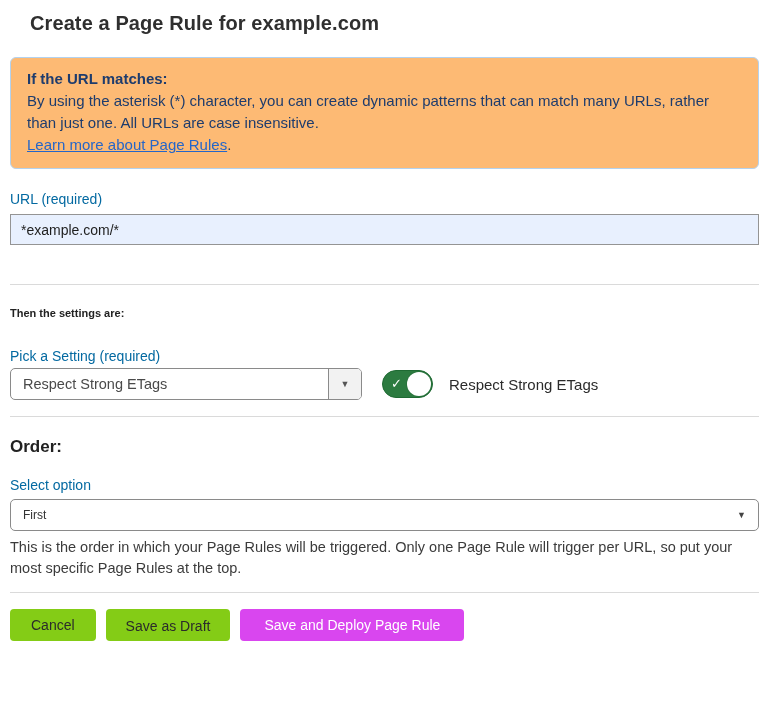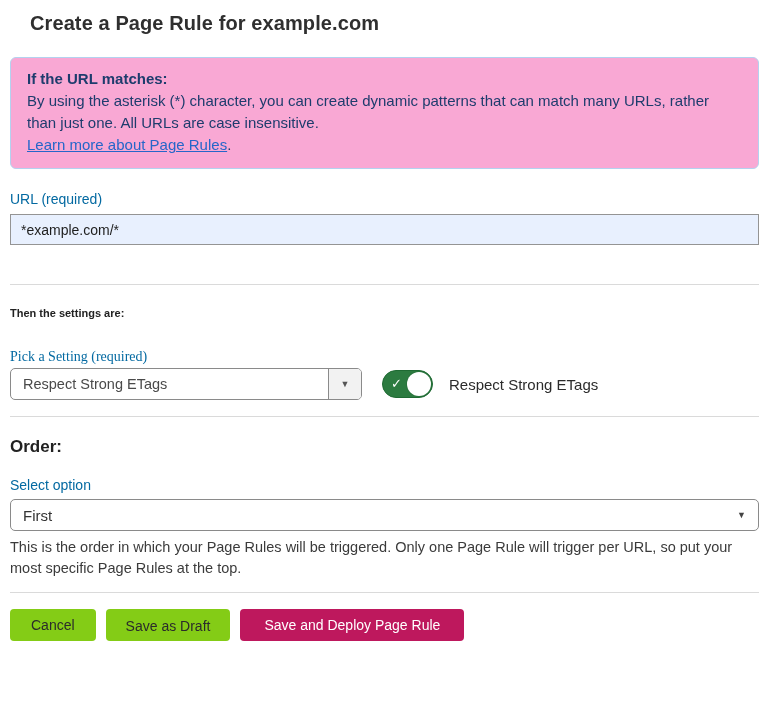--- a/index.html
+++ b/index.html
@@ -16,21 +16,21 @@
     font-size: 20px;
     font-weight: 700;
     color: #2f2f2f;
     line-height: 26px;
     letter-spacing: 0.1px;
     margin-left: 20px;
   }
 
   .info-box {
     margin-top: 21px;
-    background: #f9a8d4;
+    background: #fdba74;
     border: 1px solid #b3d2ef;
     border-radius: 6px;
     padding: 10px 16px 12px 16px;
     color: #1e3c6d;
     font-size: 15px;
     line-height: 22px;
   }
   .info-box .info-heading { font-weight: 700; }
   .info-box a.info-link {
     color: #2566c9;
@@ -71,21 +71,21 @@
 
   .section-heading {
     font-size: 11px;
     font-weight: 700;
     color: #222222;
     line-height: 19px;
   }
   .settings-heading { margin-top: 19px; }
   .order-heading { margin-top: 20px; line-height: 20px; font-size: 17px; }
 
-  .picker-label { margin-top: 25px; font-family: Liberation Serif, serif; }
+  .picker-label { margin-top: 25px; }
   .order-select-label { margin-top: 20px; line-height: 16px; }
 
   .setting-row {
     margin-top: 3px;
     display: flex;
     align-items: center;
   }
 
   .select-group {
     width: 352px;
@@ -177,21 +177,21 @@
     border: 1px solid #8a8a8a;
     border-radius: 5px;
     background: #ffffff;
     display: flex;
     align-items: center;
     justify-content: space-between;
     padding: 0 12px;
     cursor: pointer;
   }
   .order-select .order-select-value {
-    font-size: 15px;
+    font-size: 12px;
     color: #333333;
   }
   .order-select .order-select-chevron {
     font-size: 9px;
     color: #444444;
   }
 
   .help-text {
     margin-top: 6px;
     font-size: 14.5px;
@@ -213,21 +213,21 @@
     font-family: "Liberation Sans", sans-serif;
     cursor: pointer;
   }
   .btn-gray {
     background: #84cc16;
     color: #2b2b2b;
   }
   .btn-cancel { padding: 0 21px; }
   .btn-draft { padding: 9px 20px; }
   .btn-primary {
-    background: #be185d;
+    background: #d946ef;
     color: #ffffff;
     padding: 0 24px;
   }
 </style>
 </head>
 <body>
 
 <div class="container">
 
   <h1 class="page-title">Create a Page Rule for example.com</h1>

